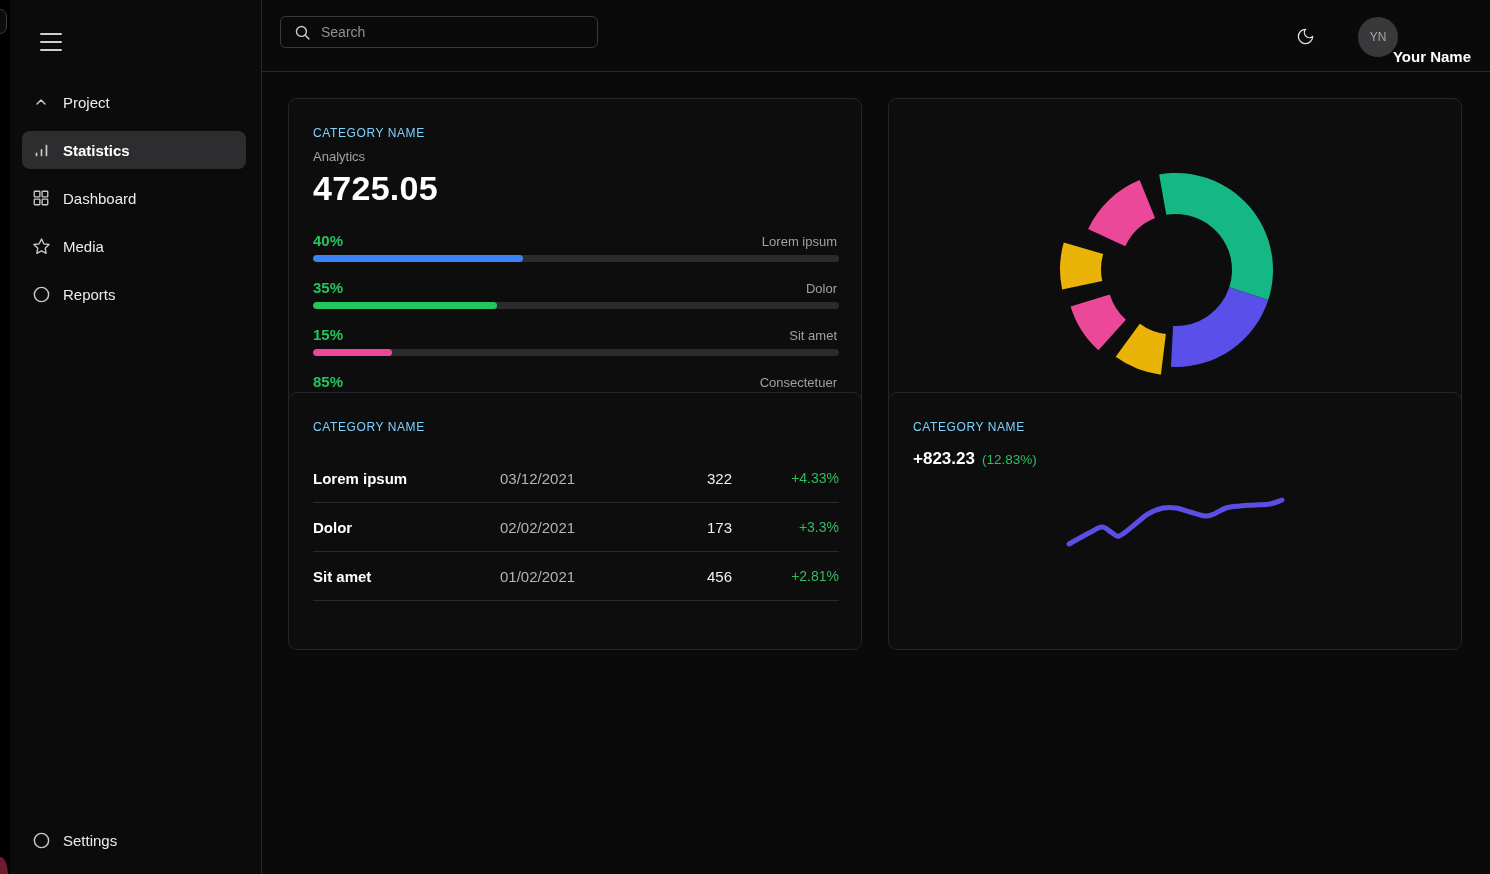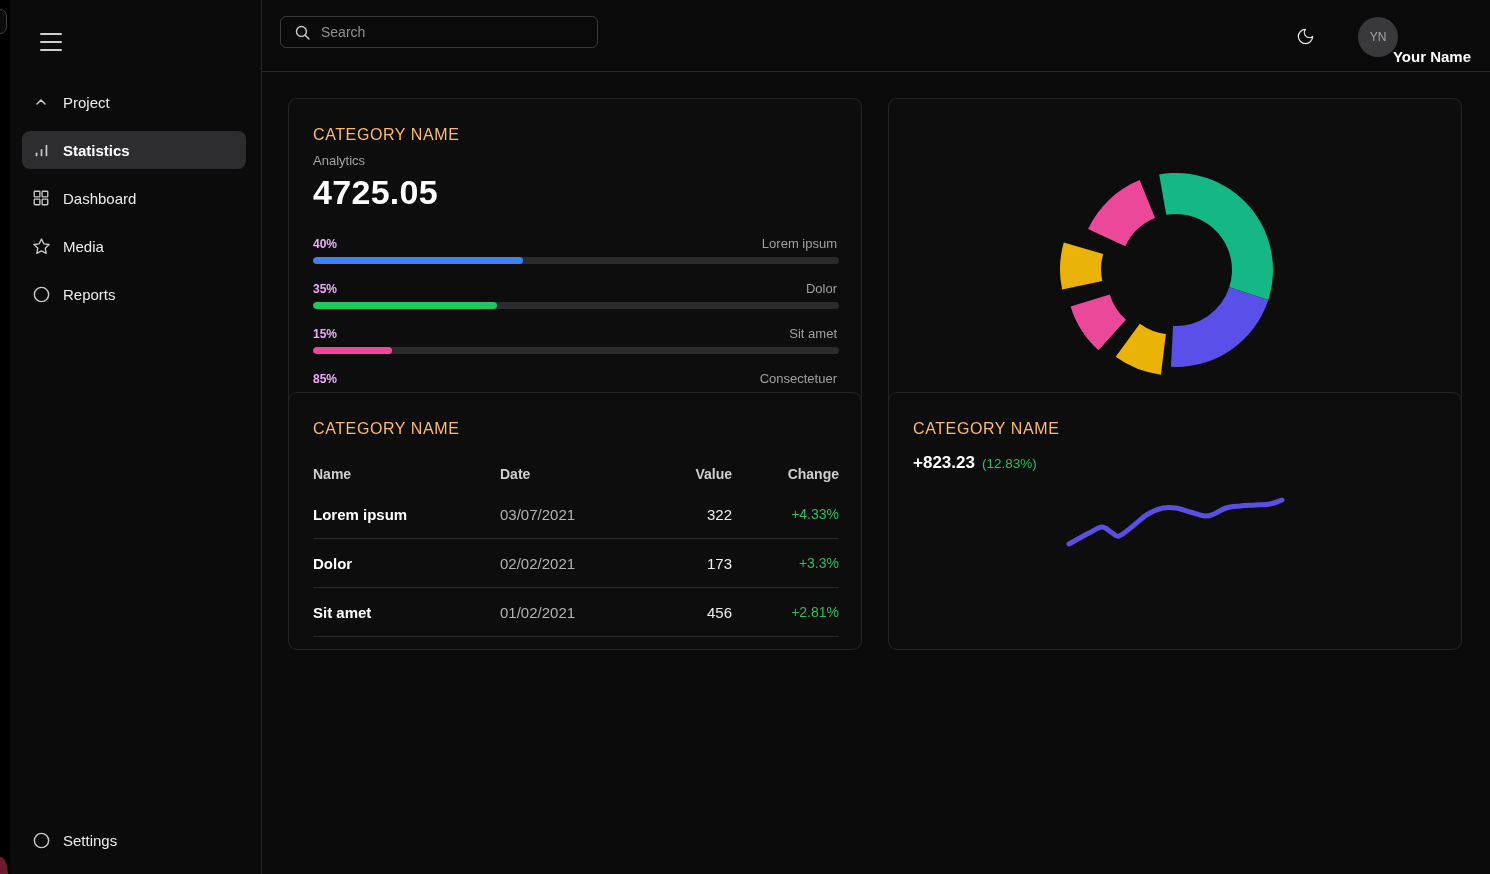--- a/index.html
+++ b/index.html
@@ -49,29 +49,29 @@
     background:#39393c; color:#a6a6a6; font-size:12px; display:flex; align-items:center;
     justify-content:center; cursor:pointer; }
   .username { position:absolute; right:19px; top:32px; font-size:15px; font-weight:700; color:#fff;margin-top:16px; }
 
   
   .card { position:absolute; background:#0d0d0e; border:1px solid #26262a; border-radius:9px; }
   .card-stats { left:26px; top:98px;  width:574px; height:340px; padding:27px 24px; }
   .card-donut { left:626px; top:98px; width:574px; height:340px; }
   .card-table { left:26px; top:392px; width:574px; height:258px; padding:27px 24px; }
   .card-trend { left:626px; top:392px; width:574px; height:258px; padding:27px 24px; }
-  .cat-label { font-size:16px; color:#fdba74; letter-spacing:.6px; }
+  .cat-label { font-size:12px; color:#7dd3fc; letter-spacing:.6px; }
 
   
   .subtitle { margin-top:9px; font-size:13px; color:#a3a3a3; }
   .big-value { margin-top:5px; font-size:34px; font-weight:700; color:#fff; letter-spacing:.3px; }
   .bars { margin-top:24px; }
   .bar-row { margin-bottom:17px; }
   .bar-head { display:flex; justify-content:space-between; align-items:baseline; margin-bottom:6px; }
-  .bar-pct { font-size:12px; font-weight:700; color:#f0abfc; }
+  .bar-pct { font-size:15px; font-weight:700; color:#22c55e; }
   .bar-name { font-size:13px; color:#a0a0a0; }
   .bar-track { width:526px; height:7px; border-radius:4px; background:#2b2b2e; overflow:hidden; }
   .bar-fill { height:7px; border-radius:4px; }
 
   
   .tbl { margin-top:20px; width:526px; }
   .tbl-row { display:grid; grid-template-columns:187px 122px 110px 107px; align-items:center; }
   .tbl-head { height:32px; }
   .tbl-head span { font-size:14px; font-weight:700; color:#cfcfcf; }
   .tbl-body-row { height:49px; border-bottom:1px solid #2a2a2d; }
@@ -247,29 +247,23 @@
           <path d="M104.880162649182 224.65073482104646A97 97 0 0 1 59.68631948711144 206.84840656620813L83.78551483110283 173.67870979683528A56 56 0 0 0 109.87680572879304 183.95634260375226Z" fill="#eab308"></path>
           <path d="M42.44345949599746 200.14454219650963A97 97 0 0 1 14.587566984392282 156.4195494833079L53.796061978876736 144.43230958967564A56 56 0 0 0 69.87781435671064 169.67560435193644Z" fill="#ec4899"></path>
           <path d="M6.131257015458047 139.50434357197517A97 97 0 0 1 7.769189780620266 92.60008604840354L47.180919314091334 103.90121763690051A56 56 0 0 0 46.23530864554407 130.97996424844703Z" fill="#eab308"></path>
           <path d="M32.08814465744496 79.00602861115215A97 97 0 0 1 83.6631604386565 30.06316610702163L99.0220307687089 68.07770414425991A56 56 0 0 0 69.2467639259476 96.33337734252082Z" fill="#ec4899"></path>
         </svg>
     </section>
 
     <section class="card card-table">
       <div class="cat-label">CATEGORY NAME</div>
       <div class="tbl">
-        <div class="tbl-row tbl-head">
-          <span>Name</span>
-          <span>Date</span>
-          <span class="col-r">Value</span>
-          <span class="col-r">Change</span>
-        </div>
         <div class="tbl-row tbl-body-row">
           <span class="c-name">Lorem ipsum</span>
-          <span class="c-date">03/07/2021</span>
+          <span class="c-date">03/12/2021</span>
           <span class="c-value">322</span>
           <span class="c-change" style="color: rgb(46, 189, 95);">+4.33%</span>
         </div>
         <div class="tbl-row tbl-body-row">
           <span class="c-name">Dolor</span>
           <span class="c-date">02/02/2021</span>
           <span class="c-value">173</span>
           <span class="c-change" style="color: rgb(46, 189, 95);">+3.3%</span>
         </div>
         <div class="tbl-row tbl-body-row">

